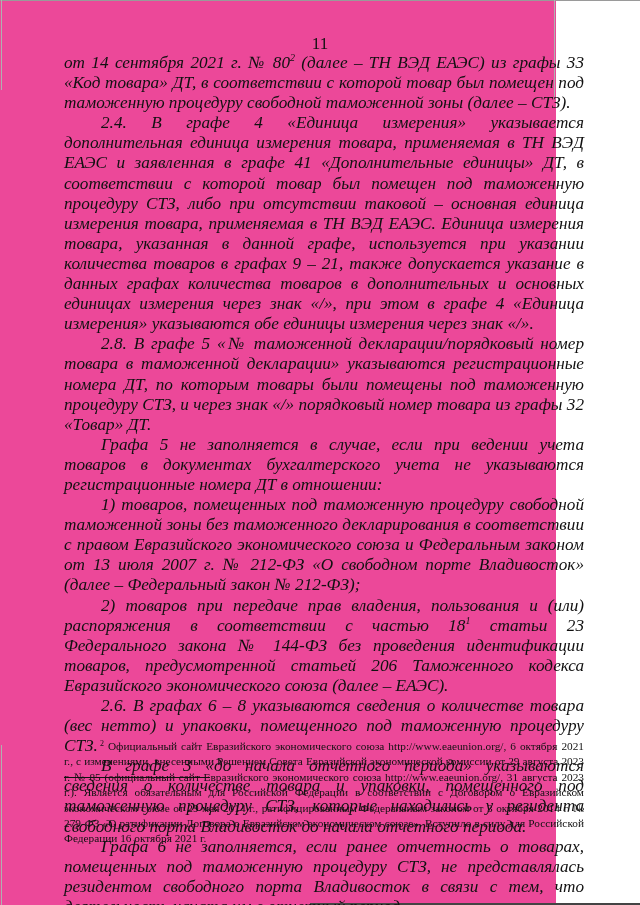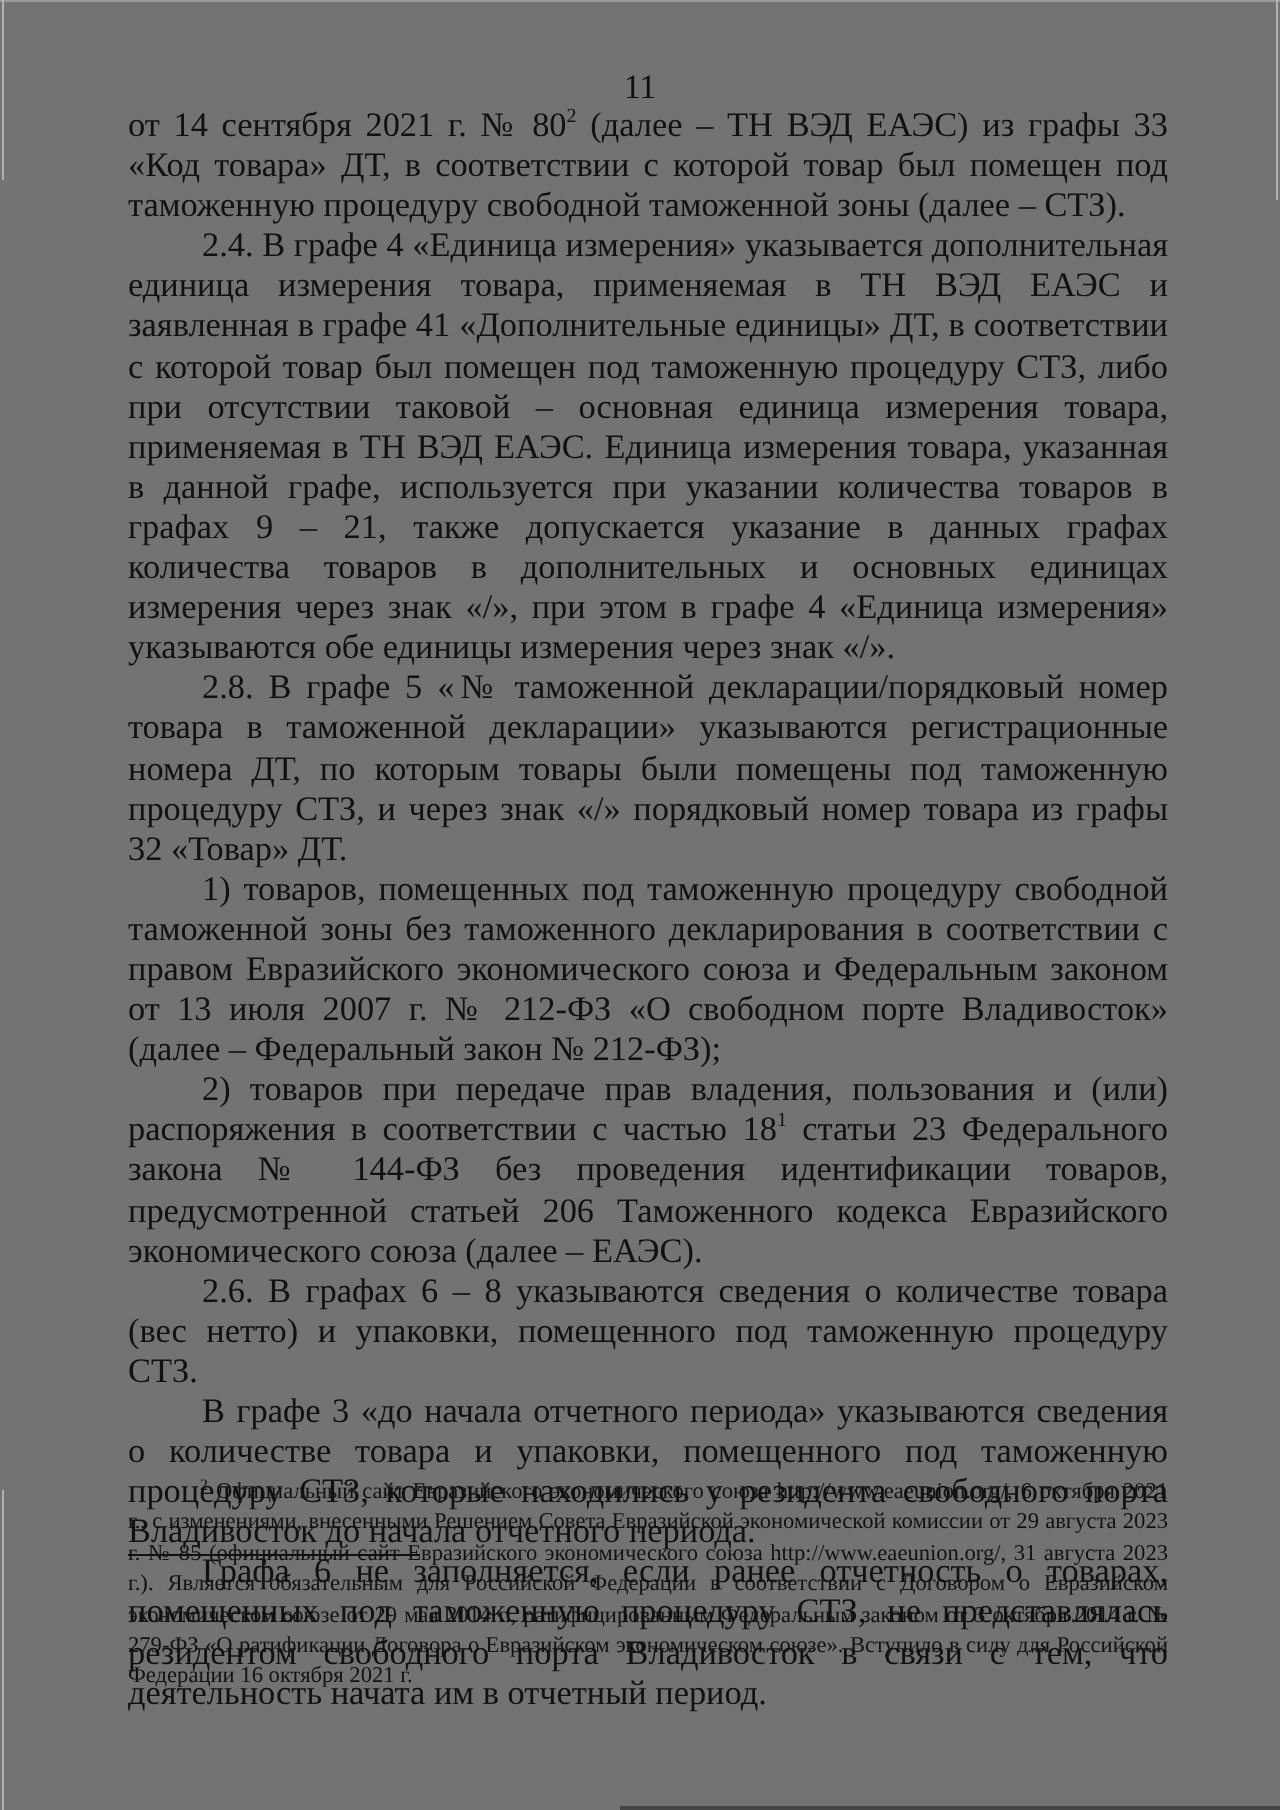--- a/index.html
+++ b/index.html
@@ -1,34 +1,34 @@
 <!DOCTYPE html>
 <html><head>
 <meta charset="utf-8">
 <style>
   html, body { margin: 0; padding: 0; background: #ffffff; }
   body { width: 640px; height: 905px; overflow: hidden; position: relative; }
   .page {
-    position: absolute; left: 0; top: 0; width: 640px; height: 905px;
-    background: #737373; box-sizing: border-box;
+    position: absolute; left: 0; top: 0; width: 556px; height: 905px;
+    background: #ec4899; box-sizing: border-box;
   }
   .edge-top { position: absolute; left: 0; top: 0; width: 640px; height: 1px; background: #9a9a9a; }
   .edge-left { position: absolute; left: 1px; top: 0; width: 1px; height: 90px; background: #b0b0b0; }
   .edge-left2 { position: absolute; left: 1px; top: 745px; width: 1px; height: 160px; background: #b0b0b0; }
   .edge-right { position: absolute; right: 1px; top: 0; width: 1px; height: 100px; background: #b0b0b0; }
   .edge-bottom { position: absolute; left: 310px; bottom: 0; width: 330px; height: 2px; background: #444; }
   .page-number {
     position: absolute; top: 34px; left: 0; width: 640px; text-align: center;
     font-family: "Liberation Serif", serif; font-size: 17px; color: #111;
   }
   .body-text {
     position: absolute; left: 64px; top: 53px; width: 520px;
     font-family: "Liberation Serif", serif; font-size: 17.2px; line-height: 20.1px; color: #111;
   }
-  .p { margin: 0; text-align: justify; text-align-last: left; }
+  .p { margin: 0; text-align: justify; text-align-last: left; font-style: italic; }
   .p.indent { text-indent: 37px; }
   sup { font-size: 10px; line-height: 0; vertical-align: 7px; }
   .fn-rule {
     position: absolute; left: 64px; top: 777px; width: 146px; height: 1px; background: #111;
   }
   .footnote {
     position: absolute; left: 64px; top: 739px; width: 520px;
     font-family: "Liberation Serif", serif; font-size: 11.3px; line-height: 15.4px; color: #111;
     text-align: justify; text-align-last: left; text-indent: 36px;
   }
@@ -43,20 +43,21 @@
   <div class="edge-left2"></div>
   <div class="edge-right"></div>
   <div class="edge-bottom"></div>
 
   <div class="page-number">11</div>
 
   <div class="body-text" id="body-text">
       <p class="p"><span>от 14 сентября 2021 г. № 80</span><sup>2</sup><span> (далее – ТН ВЭД ЕАЭС) из графы 33 «Код товара» ДТ, в соответствии с которой товар был помещен под таможенную процедуру свободной таможенной зоны (далее – СТЗ).</span></p>
       <p class="p indent"><span>2.4. В графе 4 «Единица измерения» указывается дополнительная единица измерения товара, применяемая в ТН ВЭД ЕАЭС и заявленная в графе 41 «Дополнительные единицы» ДТ, в соответствии с которой товар был помещен под таможенную процедуру СТЗ, либо при отсутствии таковой – основная единица измерения товара, применяемая в ТН ВЭД ЕАЭС. Единица измерения товара, указанная в данной графе, используется при указании количества товаров в графах 9 – 21, также допускается указание в данных графах количества товаров в дополнительных и основных единицах измерения через знак «/», при этом в графе 4 «Единица измерения» указываются обе единицы измерения через знак «/».</span></p>
       <p class="p indent"><span>2.8. В графе 5 «№ таможенной декларации/порядковый номер товара в таможенной декларации» указываются регистрационные номера ДТ, по которым товары были помещены под таможенную процедуру СТЗ, и через знак «/» порядковый номер товара из графы 32 «Товар» ДТ.</span></p>
+      <p class="p indent"><span>Графа 5 не заполняется в случае, если при ведении учета товаров в документах бухгалтерского учета не указываются регистрационные номера ДТ в отношении:</span></p>
       <p class="p indent"><span>1) товаров, помещенных под таможенную процедуру свободной таможенной зоны без таможенного декларирования в соответствии с правом Евразийского экономического союза и Федеральным законом от 13 июля 2007 г. № 212-ФЗ «О свободном порте Владивосток» (далее – Федеральный закон № 212-ФЗ);</span></p>
       <p class="p indent"><span>2) товаров при передаче прав владения, пользования и (или) распоряжения в соответствии с частью 18</span><sup>1</sup><span> статьи 23 Федерального закона № 144-ФЗ без проведения идентификации товаров, предусмотренной статьей 206 Таможенного кодекса Евразийского экономического союза (далее – ЕАЭС).</span></p>
       <p class="p indent"><span>2.6. В графах 6 – 8 указываются сведения о количестве товара (вес нетто) и упаковки, помещенного под таможенную процедуру СТЗ.</span></p>
       <p class="p indent"><span>В графе 3 «до начала отчетного периода» указываются сведения о количестве товара и упаковки, помещенного под таможенную процедуру СТЗ, которые находились у резидента свободного порта Владивосток до начала отчетного периода.</span></p>
       <p class="p indent"><span>Графа 6 не заполняется, если ранее отчетность о товарах, помещенных под таможенную процедуру СТЗ, не представлялась резидентом свободного порта Владивосток в связи с тем, что деятельность начата им в отчетный период.</span></p>
     </div>
 
   <div class="fn-rule"></div>
   <div class="footnote"><sup>2</sup><span> Официальный сайт Евразийского экономического союза http://www.eaeunion.org/, 6 октября 2021 г., с изменениями, внесенными Решением Совета Евразийской экономической комиссии от 29 августа 2023 г. № 85 (официальный сайт Евразийского экономического союза http://www.eaeunion.org/, 31 августа 2023 г.). Является обязательным для Российской Федерации в соответствии с Договором о Евразийском экономическом союзе от 29 мая 2014 г., ратифицированным Федеральным законом от 3 октября 2014 г. № 279-ФЗ «О ратификации Договора о Евразийском экономическом союзе». Вступило в силу для Российской Федерации 16 октября 2021 г.</span></div>
 </div>

